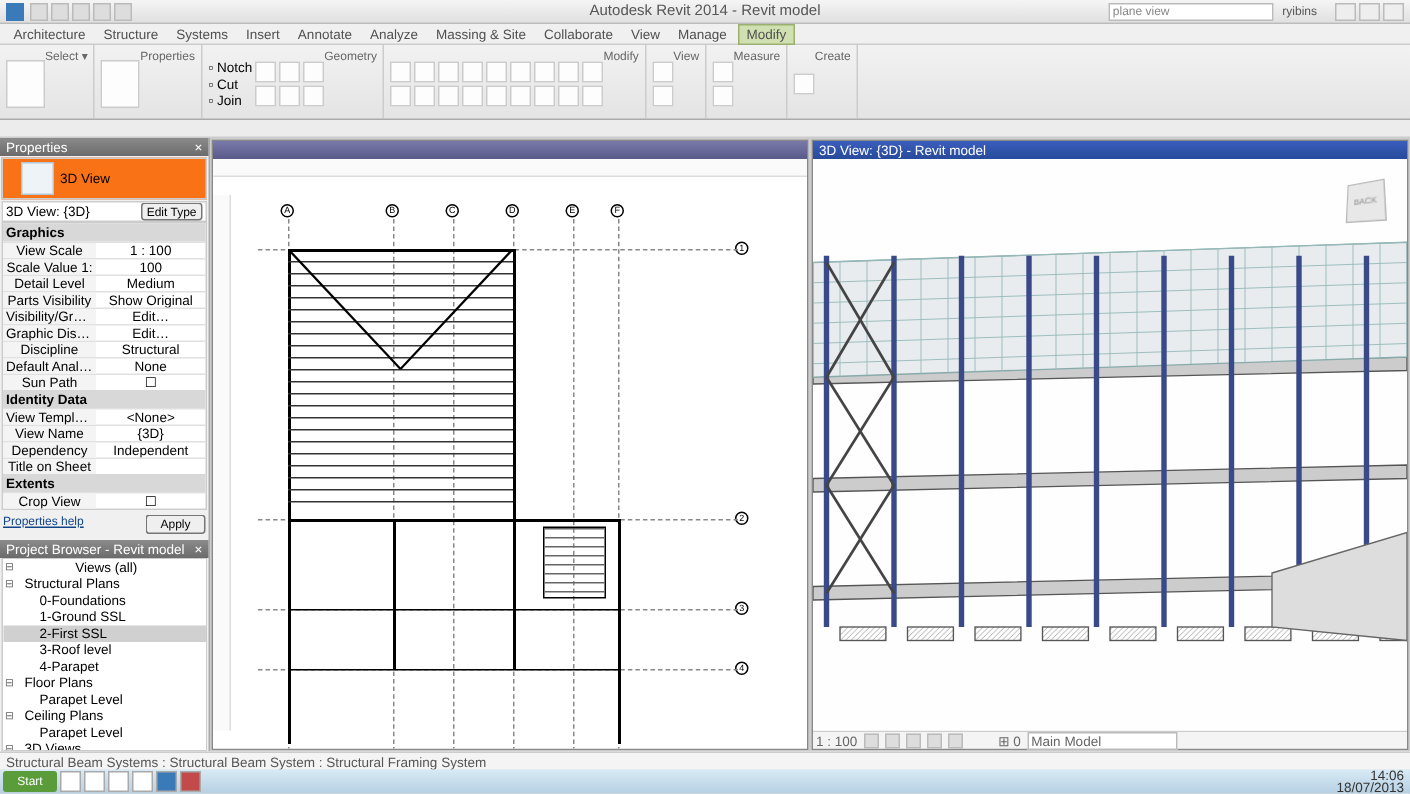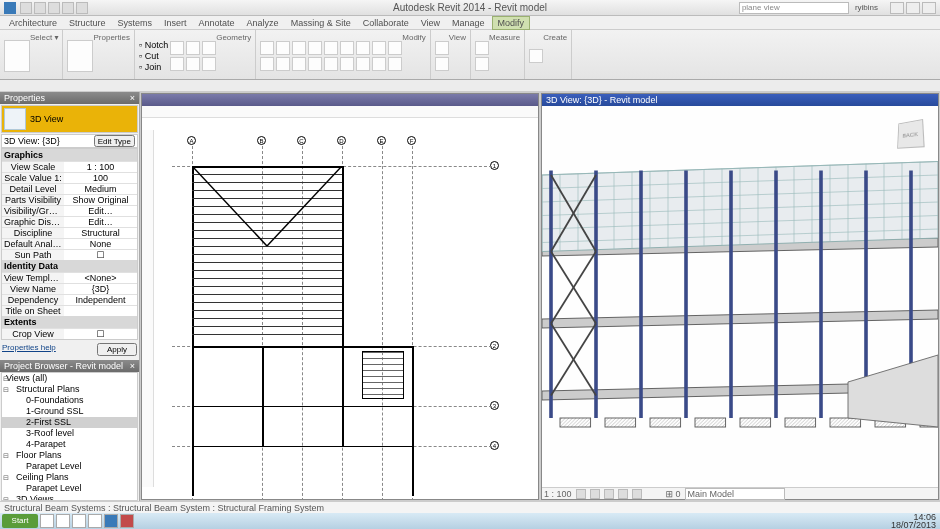--- a/index.html
+++ b/index.html
@@ -30,39 +30,39 @@
 
 .optbar { height:12px; background:#ececec; border-bottom:1px solid #ccc; }
 
 
 .mainarea { position:absolute; top:92px; left:0; right:0; bottom:28px; display:flex; }
 .leftpanels { width:140px; display:flex; flex-direction:column; background:#f0f0f0; border-right:1px solid #aaa; }
 
 
 .palhdr { height:12px; background:linear-gradient(#8b8b8b,#6b6b6b); color:#fff; font-size:9px; padding:1px 4px; display:flex; justify-content:space-between; }
 .palhdr .x { cursor:pointer; }
-.proptop { height:28px; background:#eab308; border:1px solid #ccc; margin:1px; display:flex; align-items:center; padding:2px; gap:4px; }
+.proptop { height:28px; background:#f97316; border:1px solid #ccc; margin:1px; display:flex; align-items:center; padding:12px; gap:4px; }
 .proptop .cube { width:22px; height:22px; background:#eef3f8; border:1px solid #b0c8d8; }
 .propname { height:14px; background:#fff; border:1px solid #ccc; margin:0 1px; display:flex; align-items:center; padding:0 2px; }
 .propname button { margin-left:auto; font-size:8px; height:12px; padding:0 2px; }
 .propgrid { background:#fff; border:1px solid #ccc; margin:0 1px 1px; font-size:8px; }
 .propgrid .section { background:#d8d8d8; padding:1px 2px; font-weight:bold; }
 .propgrid .row { display:flex; border-top:1px solid #e0e0e0;text-align:center; }
 .propgrid .row .k { width:62px; padding:0 2px; background:#f4f4f4; overflow:hidden; white-space:nowrap; text-overflow:ellipsis; }
 .propgrid .row .v { flex:1; padding:0 2px; overflow:hidden; white-space:nowrap; }
 .propfoot { display:flex; padding:2px; gap:0; }
 .propfoot a { color:#114488; text-decoration:underline; font-size:8px; }
 .propfoot button { margin-left:auto; font-size:8px; padding:0 8px; }
 
 
 .pbtree { flex:1; background:#fff; border:1px solid #ccc; margin:0 1px; overflow:auto; font-size:8px; }
 .pbtree .node { padding:0 2px 0 12px; white-space:nowrap; line-height:11px; position:relative; }
 .pbtree .node::before { content:"⊟"; position:absolute; left:1px; top:0; font-size:7px; color:#666; }
 .pbtree .node.leaf::before { content:""; }
-.pbtree .node.l1 { padding-left:4px; }
+.pbtree .node.l1 { padding-left:4px;text-align:center; }
 .pbtree .node.l2 { padding-left:14px; }
 .pbtree .node.l3 { padding-left:24px; }
 .pbtree .node.sel { background:#d0d0d0; }
 
 
 .viewports { flex:1; display:flex; gap:2px; padding:1px; background:#ccc; }
 .vp { flex:1; background:#fff; border:1px solid #888; display:flex; flex-direction:column; position:relative; }
 .vp .vptitle { height:12px; background:linear-gradient(#7a7aaa,#5a5a8a); color:#fff; font-size:8px; padding:0 4px; display:flex; align-items:center; }
 .vp .vptitle.active { background:linear-gradient(#3a5ebc,#274a9b); }
 .vp .canvas { flex:1; position:relative; overflow:hidden; background:#fff; }

